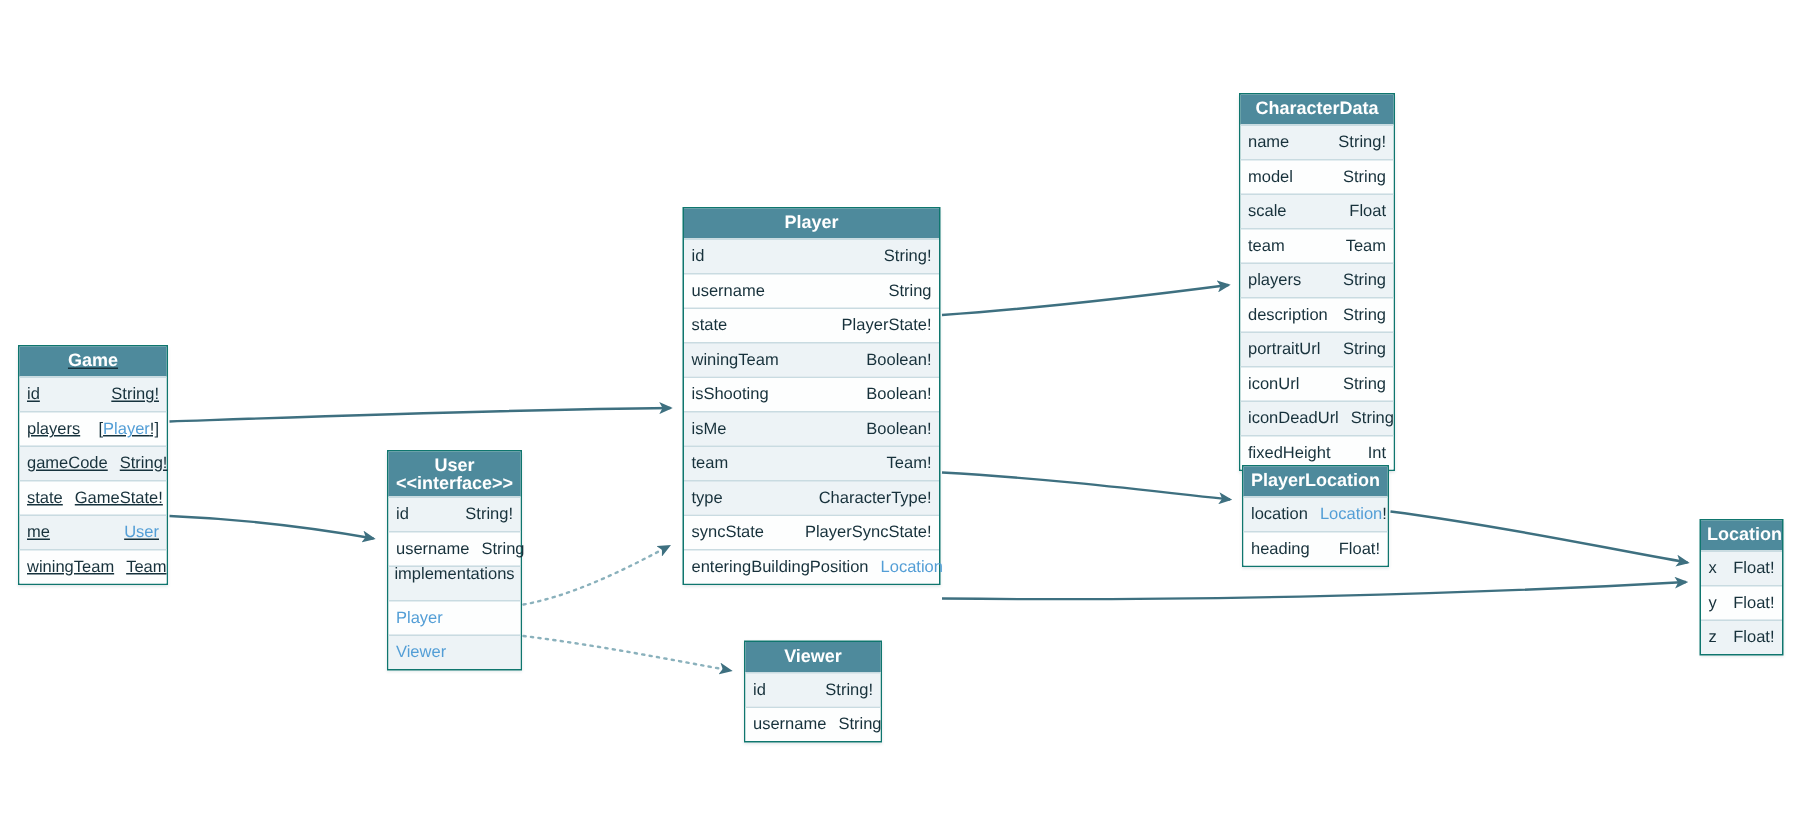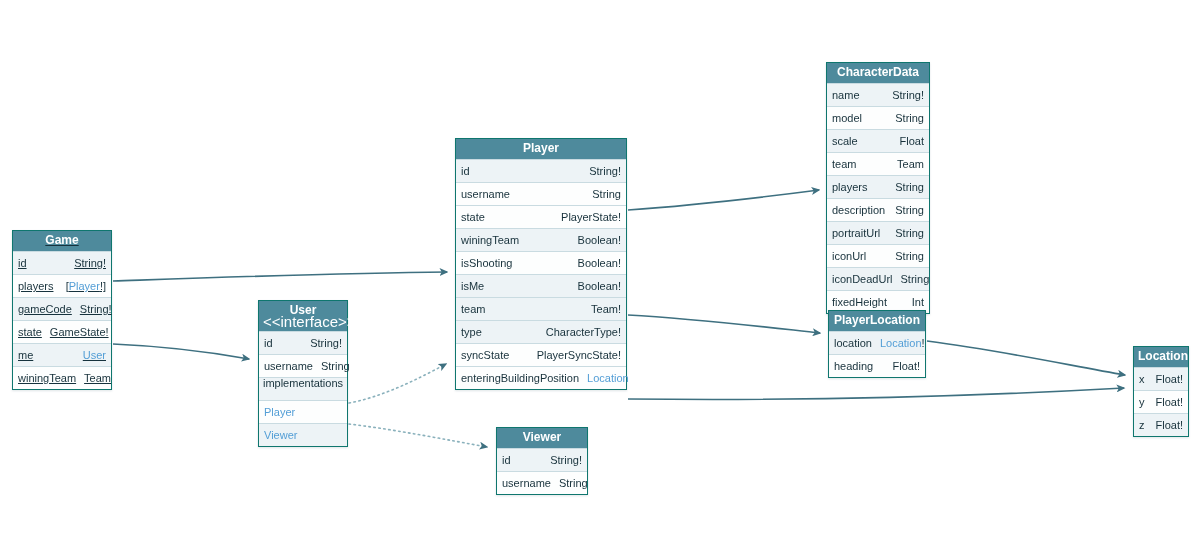--- a/index.html
+++ b/index.html
@@ -12,21 +12,21 @@
   path.dotted{fill:none;stroke:#8ab1bc;stroke-width:1.6;stroke-dasharray:1.5 3.5;stroke-linecap:round;}
   .gnode{
     position:absolute;box-sizing:border-box;background:#ffffff;
     border:1px solid #0f766e;color:#16323d;font-size:11px;
     box-shadow:0 1px 2px rgba(40,80,95,.15);
   }
   .t-header{
     background:#4e8a9c;color:#ffffff;text-align:center;font-weight:bold;
     font-size:12px;line-height:13px;padding:3px 4px 4px;
   }
-  .t-sub{font-size:15px;line-height:10px;font-weight:normal;}
+  .t-sub{font-size:12px;line-height:10px;font-weight:bold;}
   .t-row{
     display:flex;justify-content:space-between;align-items:center;
     height:21px;padding:11px 5px;border-top:1px solid #c9dbe1;
     white-space:nowrap;box-sizing:border-box;background:#fdfefe;
   }
   .t-row.odd{background:#edf3f6;}
   .t-row.section{justify-content:center;align-items:flex-end;}
   .f-name{color:#17313b;}
   .f-type{margin-left:8px;color:#17313b;text-align:right;}
   .link{color:#539ed6;}

